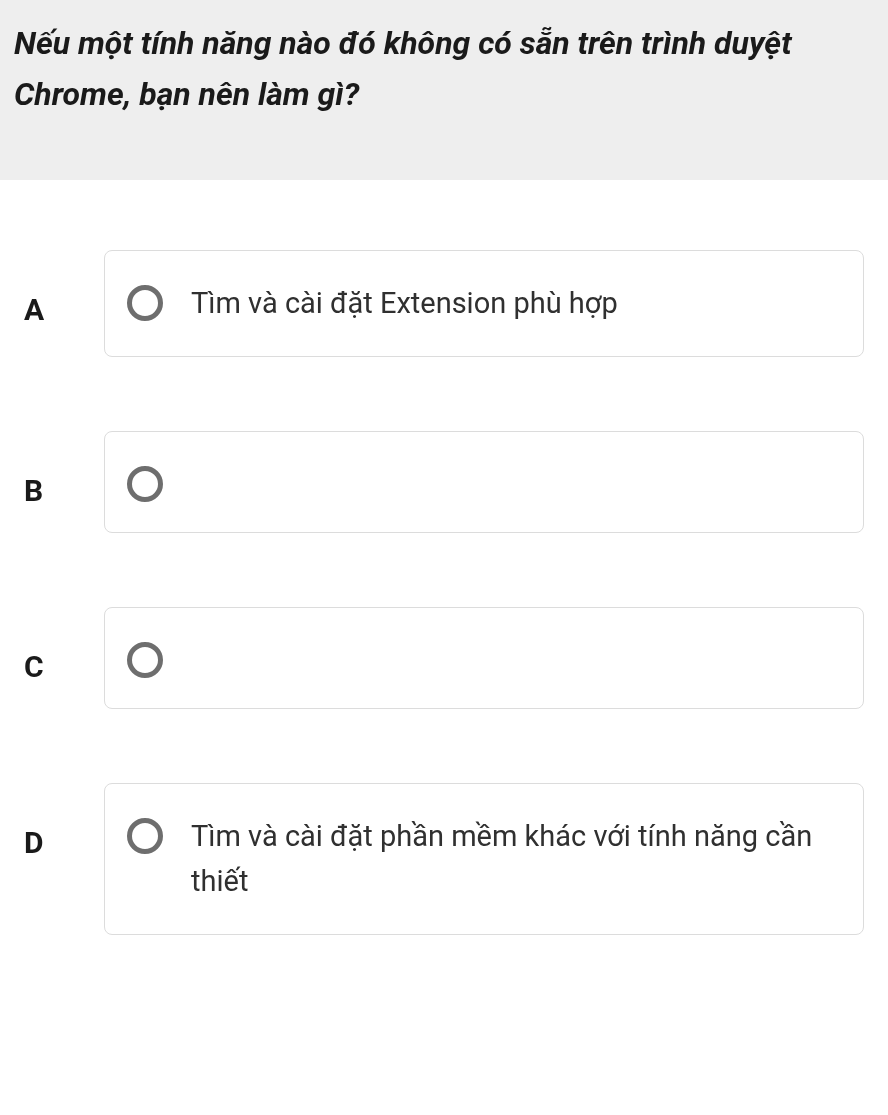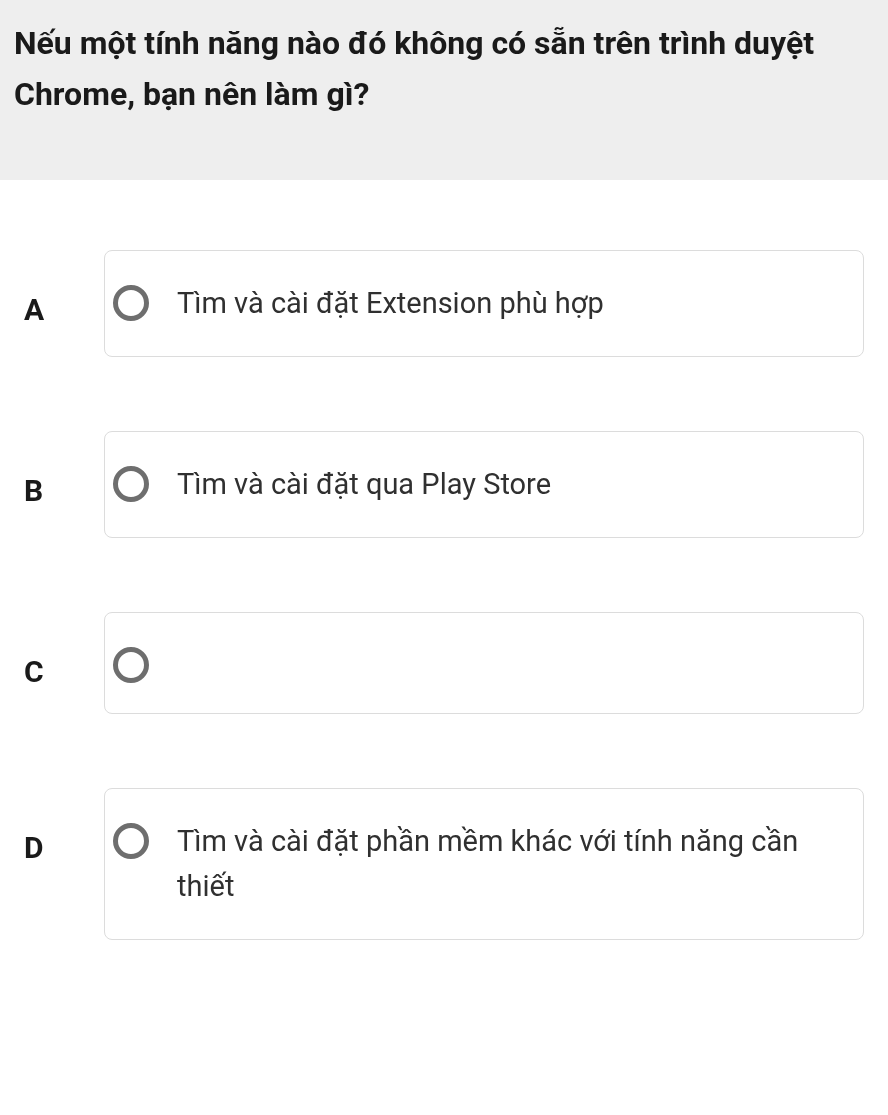--- a/index.html
+++ b/index.html
@@ -16,20 +16,21 @@
   }
   .question-header {
     background: #eeeeee;
     padding: 18px 14px 60px 14px;
   }
   .question-text {
     font-size: 32px;
     font-weight: 700;
     color: #1a1a1a;
     line-height: 1.6;
+    font-style: italic;
   }
   .answers-container {
     padding: 70px 24px 0 24px;
   }
   .answer-row {
     display: flex;
     align-items: flex-start;
     margin-bottom: 74px;
   }
   .answer-letter {
@@ -37,21 +38,21 @@
     flex-shrink: 0;
     font-size: 30px;
     font-weight: 700;
     color: #1a1a1a;
     padding-top: 42px;
   }
   .answer-card {
     flex: 1;
     border: 1px solid #dcdcdc;
     border-radius: 8px;
-    padding: 30px 24px 30px 8px;
+    padding: 30px 24px 30px 22px;
     display: flex;
     align-items: flex-start;
     background: #ffffff;
   }
   .radio-circle {
     width: 36px;
     height: 36px;
     border: 5px solid #6e6e6e;
     border-radius: 50%;
     flex-shrink: 0;
@@ -79,21 +80,20 @@
     <div class="answer-card">
       <div class="radio-circle"></div>
       <div class="answer-text">Tìm và cài đặt Extension phù hợp</div>
     </div>
   </div>
 
   <div class="answer-row">
     <div class="answer-letter">B</div>
     <div class="answer-card">
       <div class="radio-circle"></div>
-      <div class="answer-text">Tìm và cài đặt qua Play Store</div>
     </div>
   </div>
 
   <div class="answer-row">
     <div class="answer-letter">C</div>
     <div class="answer-card">
       <div class="radio-circle"></div>
     </div>
   </div>
 

